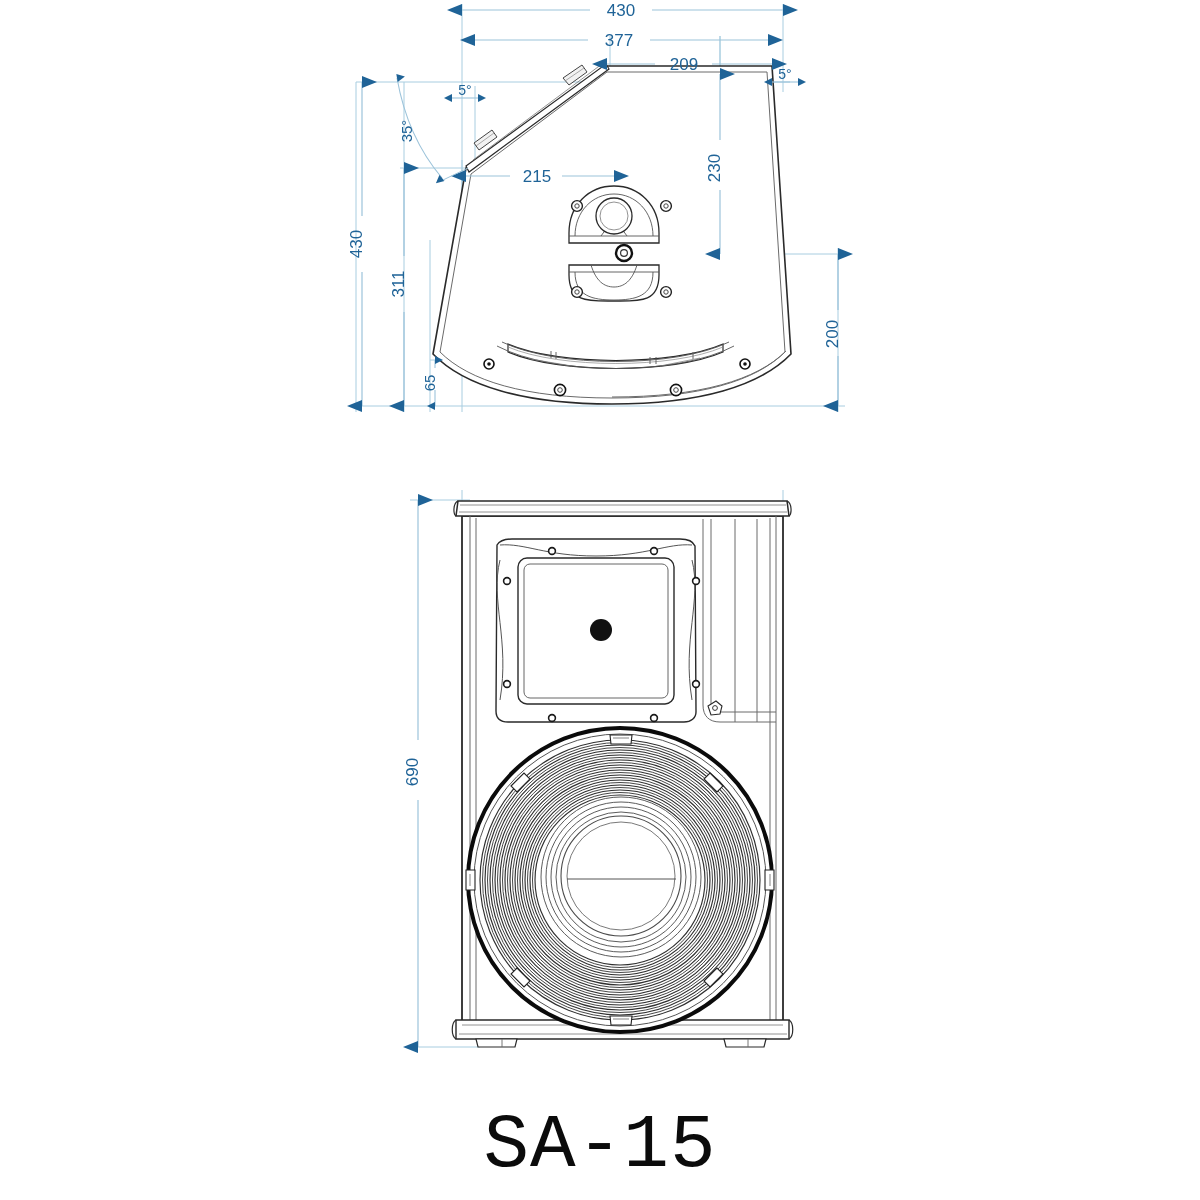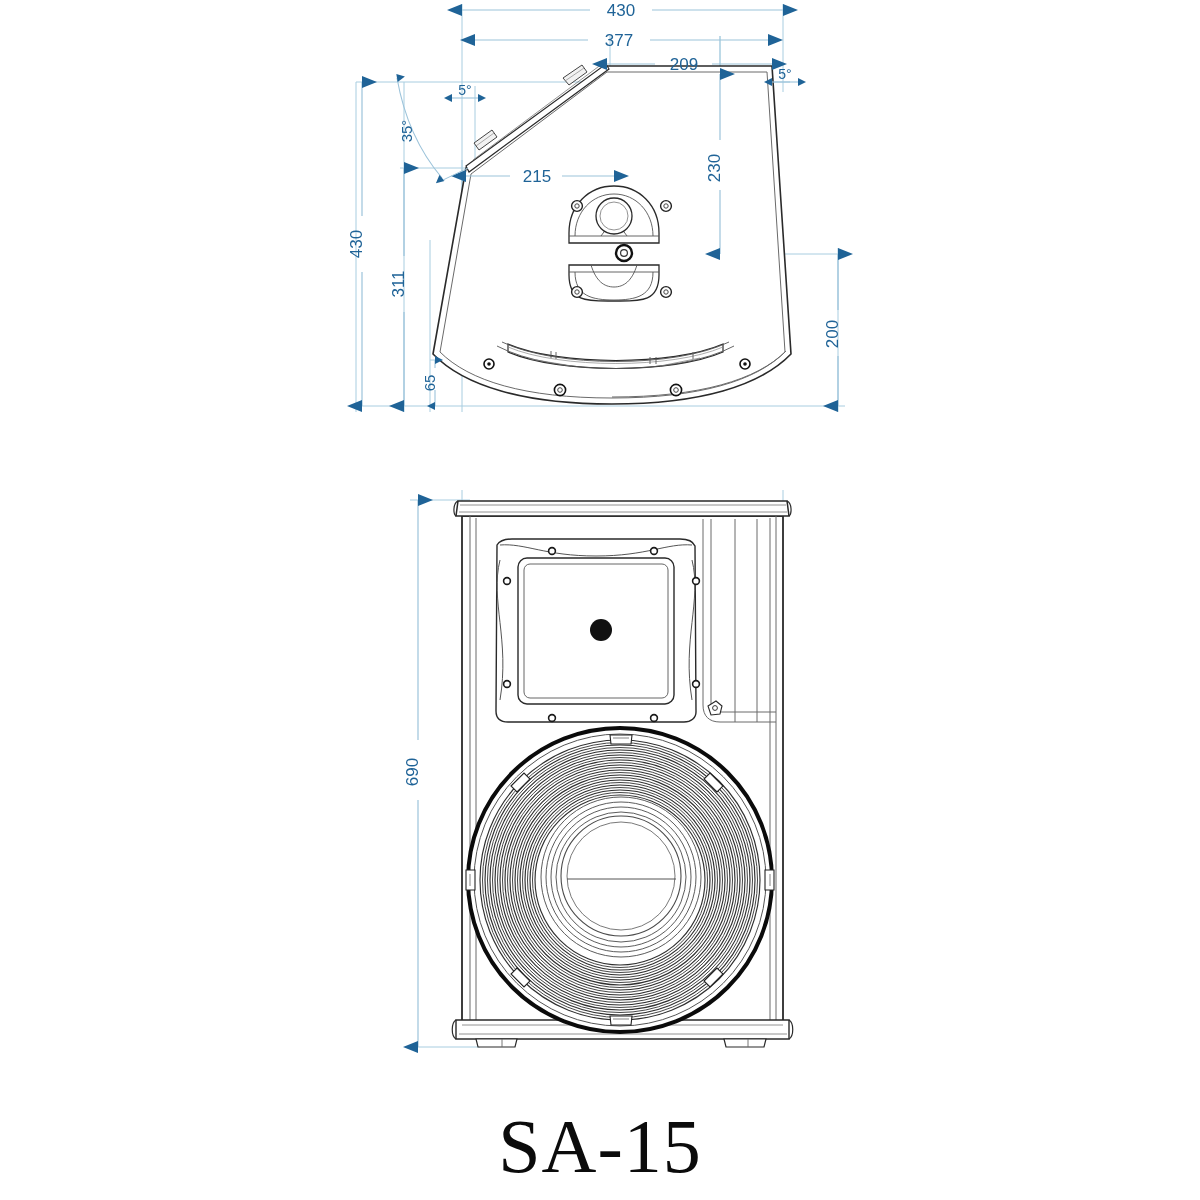--- a/index.html
+++ b/index.html
@@ -4,21 +4,21 @@
 <title>SA-15</title>
 <style>
   html,body{margin:0;padding:0;background:#ffffff;}
   body{width:1200px;height:1200px;overflow:hidden;
        font-family:"Liberation Sans", sans-serif;}
   #stage{position:relative;width:1200px;height:1112px;background:#fff;}
   #dwg{position:absolute;left:0;top:0;}
   #title{
     position:absolute;left:0;top:1108px;width:1200px;
     text-align:center;
-    font-family:Liberation Serif, serif;
+    font-family:Liberation Mono, monospace;
     font-size:76px;
     font-weight:400;
     letter-spacing:1px;
     color:#0b0b0b;
     line-height:1;
   }
 </style>
 </head>
 <body>
 

